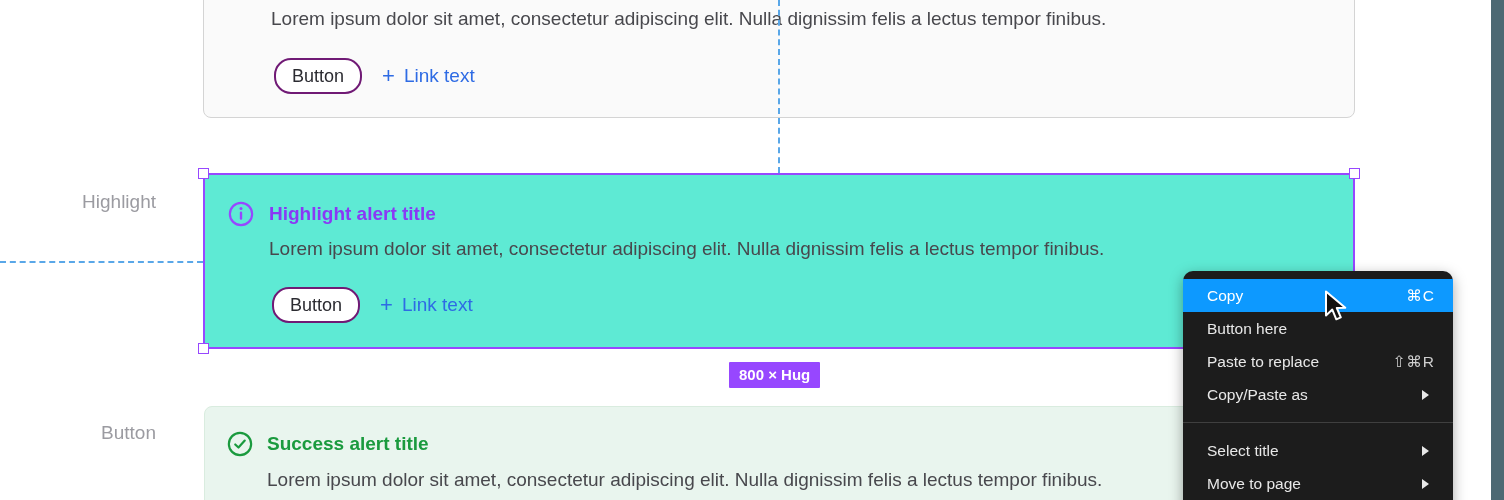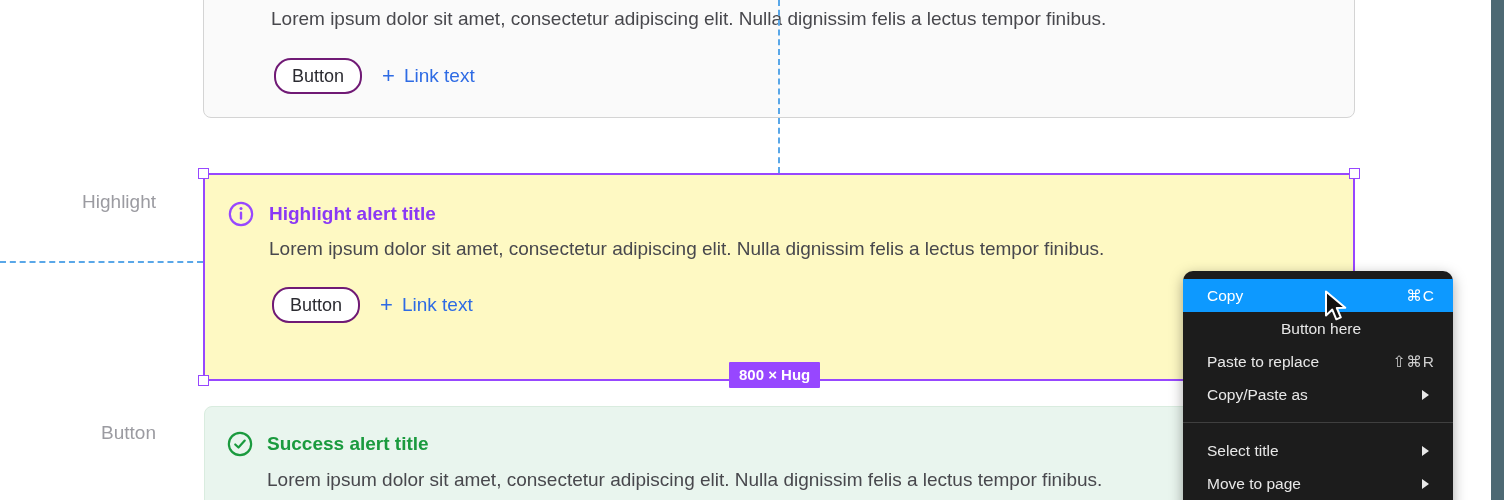--- a/index.html
+++ b/index.html
@@ -8,21 +8,21 @@
     --body-text:#48484d; --label-gray:#9b9ba1;
   }
   *{margin:0;padding:0;box-sizing:border-box;}
   html,body{width:1504px;height:500px;}
   body{font-family:"Liberation Sans","DejaVu Sans",sans-serif;background:#fff;}
   #canvas{position:relative;width:1504px;height:500px;overflow:hidden;background:#fff;}
 
   
   .card{position:absolute;border-radius:8px;z-index:1;}
   .card-top{left:203px;top:-63px;width:1152px;height:181px;background:#fafafa;border:1px solid #d4d4d4;}
-  .card-highlight{left:203px;top:173px;width:1152px;height:208px;background:#fef9c3;border:2px solid var(--purple);border-radius:6px;}
+  .card-highlight{left:203px;top:173px;width:1152px;height:176px;background:#5eead4;border:2px solid var(--purple);border-radius:6px;}
   .card-success{left:204px;top:406px;width:1151px;height:150px;background:#e9f5ee;border:1px solid #d9ecdf;}
 
   .card .body-text{position:absolute;font-size:19px;line-height:26px;color:var(--body-text);white-space:nowrap;}
   .card-top .body-text{left:67px;top:68px;}
   .card-highlight .body-text{left:64px;top:61px;}
   .card-success .body-text{left:62px;top:60px;}
 
   .alert-icon{position:absolute;width:26px;height:26px;}
   .card-highlight .alert-icon{left:23px;top:26px;}
   .card-success .alert-icon{left:22px;top:24px;}
@@ -49,21 +49,21 @@
   .h-guide{position:absolute;left:0;top:261px;width:203px;height:0;border-top:2px dashed var(--guide);z-index:5;}
   .handle{position:absolute;width:11px;height:11px;background:#fff;border:1.5px solid var(--purple);z-index:6;}
   .h-tl{left:-7px;top:-7px;} .h-tr{right:-7px;top:-7px;} .h-bl{left:-7px;bottom:-7px;} .h-br{right:-7px;bottom:-7px;}
 
   .size-badge{position:absolute;left:729px;top:362px;height:26px;padding:3px 10px;background:var(--purple);
       border-radius:1px;color:#fff;font-size:15px;font-weight:700;line-height:20px;z-index:6;white-space:nowrap;}
 
   
   .menu{position:absolute;left:1183px;top:271px;width:270px;height:260px;background:var(--menu-bg);
         border-radius:10px;padding:8px 0;z-index:10;box-shadow:0 4px 14px rgba(0,0,0,.35);}
-  .menu-item{display:flex;align-items:center;height:33px;padding:0 18px 0 24px;font-size:15.5px;color:#e8e8e8;cursor:pointer;justify-content:center;}
+  .menu-item{display:flex;align-items:center;height:33px;padding:0 18px 0 24px;font-size:15.5px;color:#e8e8e8;cursor:pointer;}
   .menu-item.active{background:var(--menu-active);color:#fff;}
   .mi-label{white-space:nowrap;}
   .mi-shortcut{margin-left:auto;color:#cfcfcf;letter-spacing:1px;white-space:nowrap;}
   .menu-item.active .mi-shortcut{color:#fff;}
   .mi-arrow{margin-left:auto;margin-right:6px;width:0;height:0;border-left:7px solid #e8e8e8;
             border-top:5px solid transparent;border-bottom:5px solid transparent;}
   .menu-sep{height:1px;background:#3f3f3f;margin:11px 0;}
 
   
   .cursor{position:absolute;left:1324px;top:290px;z-index:20;pointer-events:none;}

